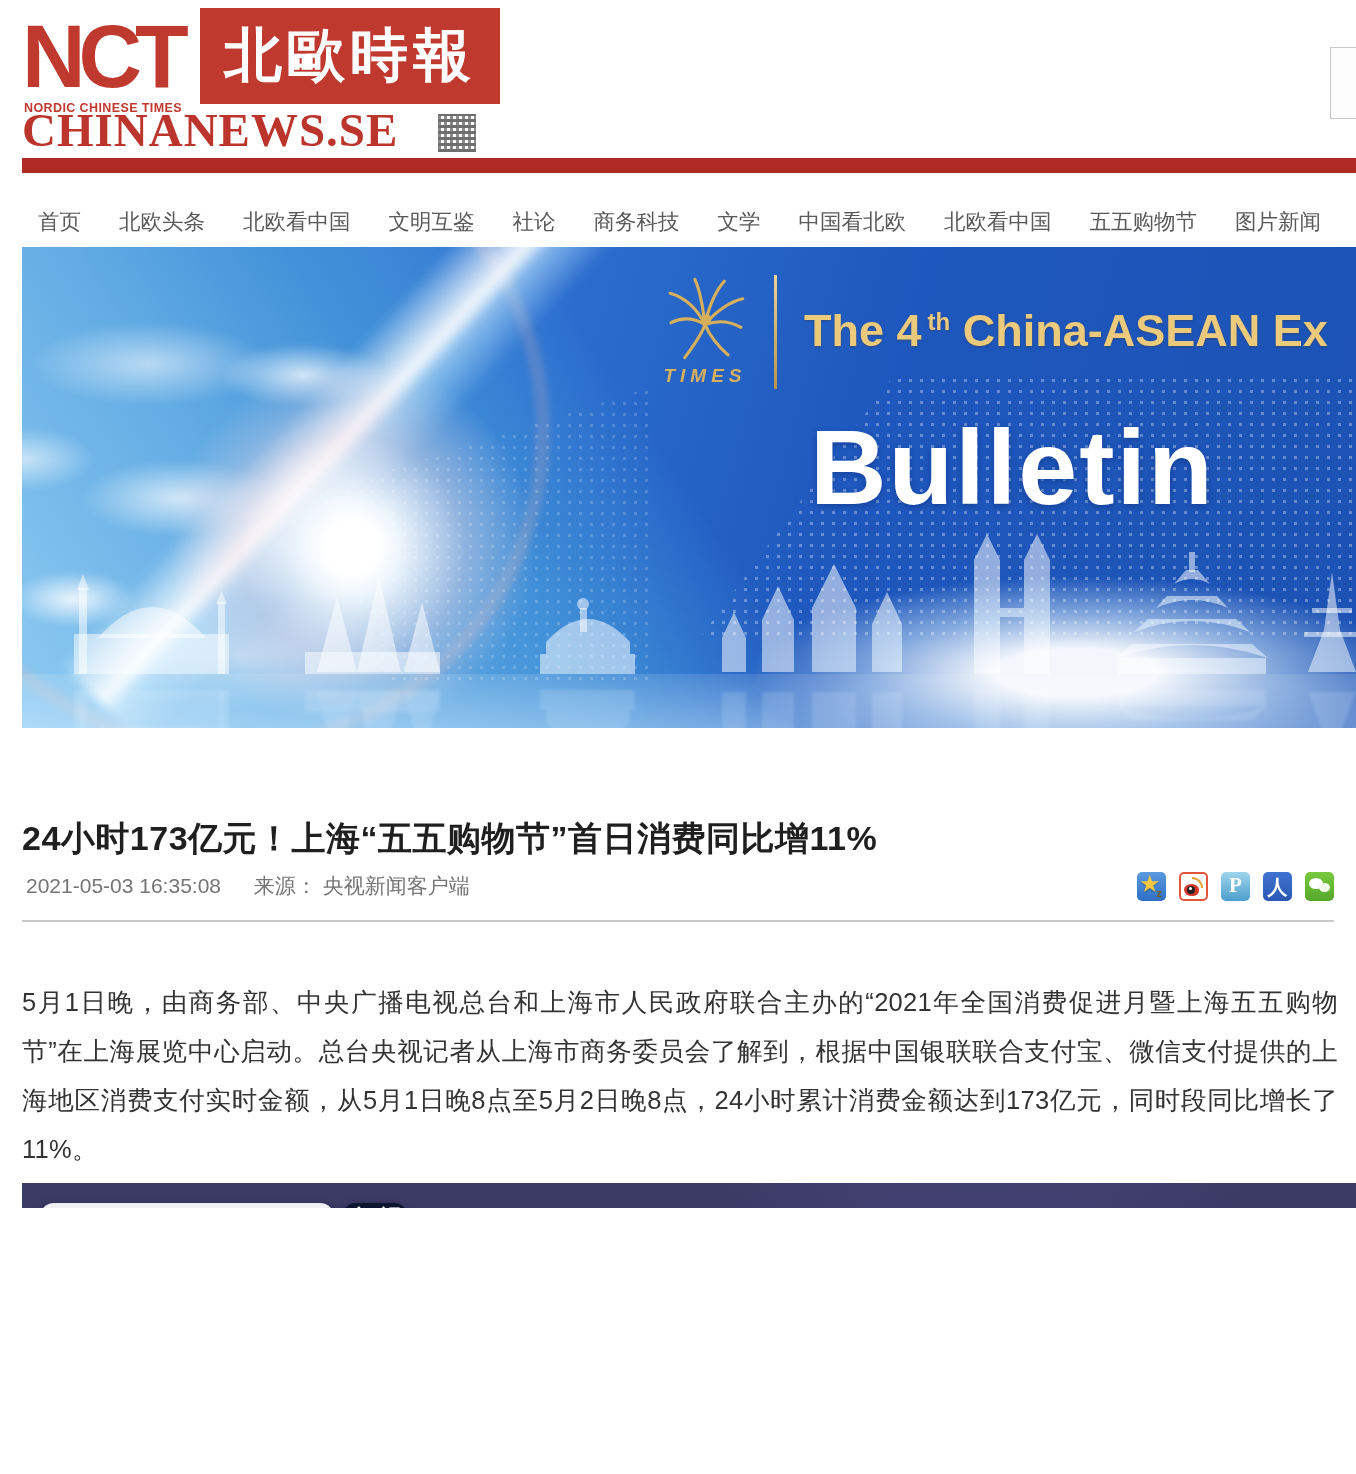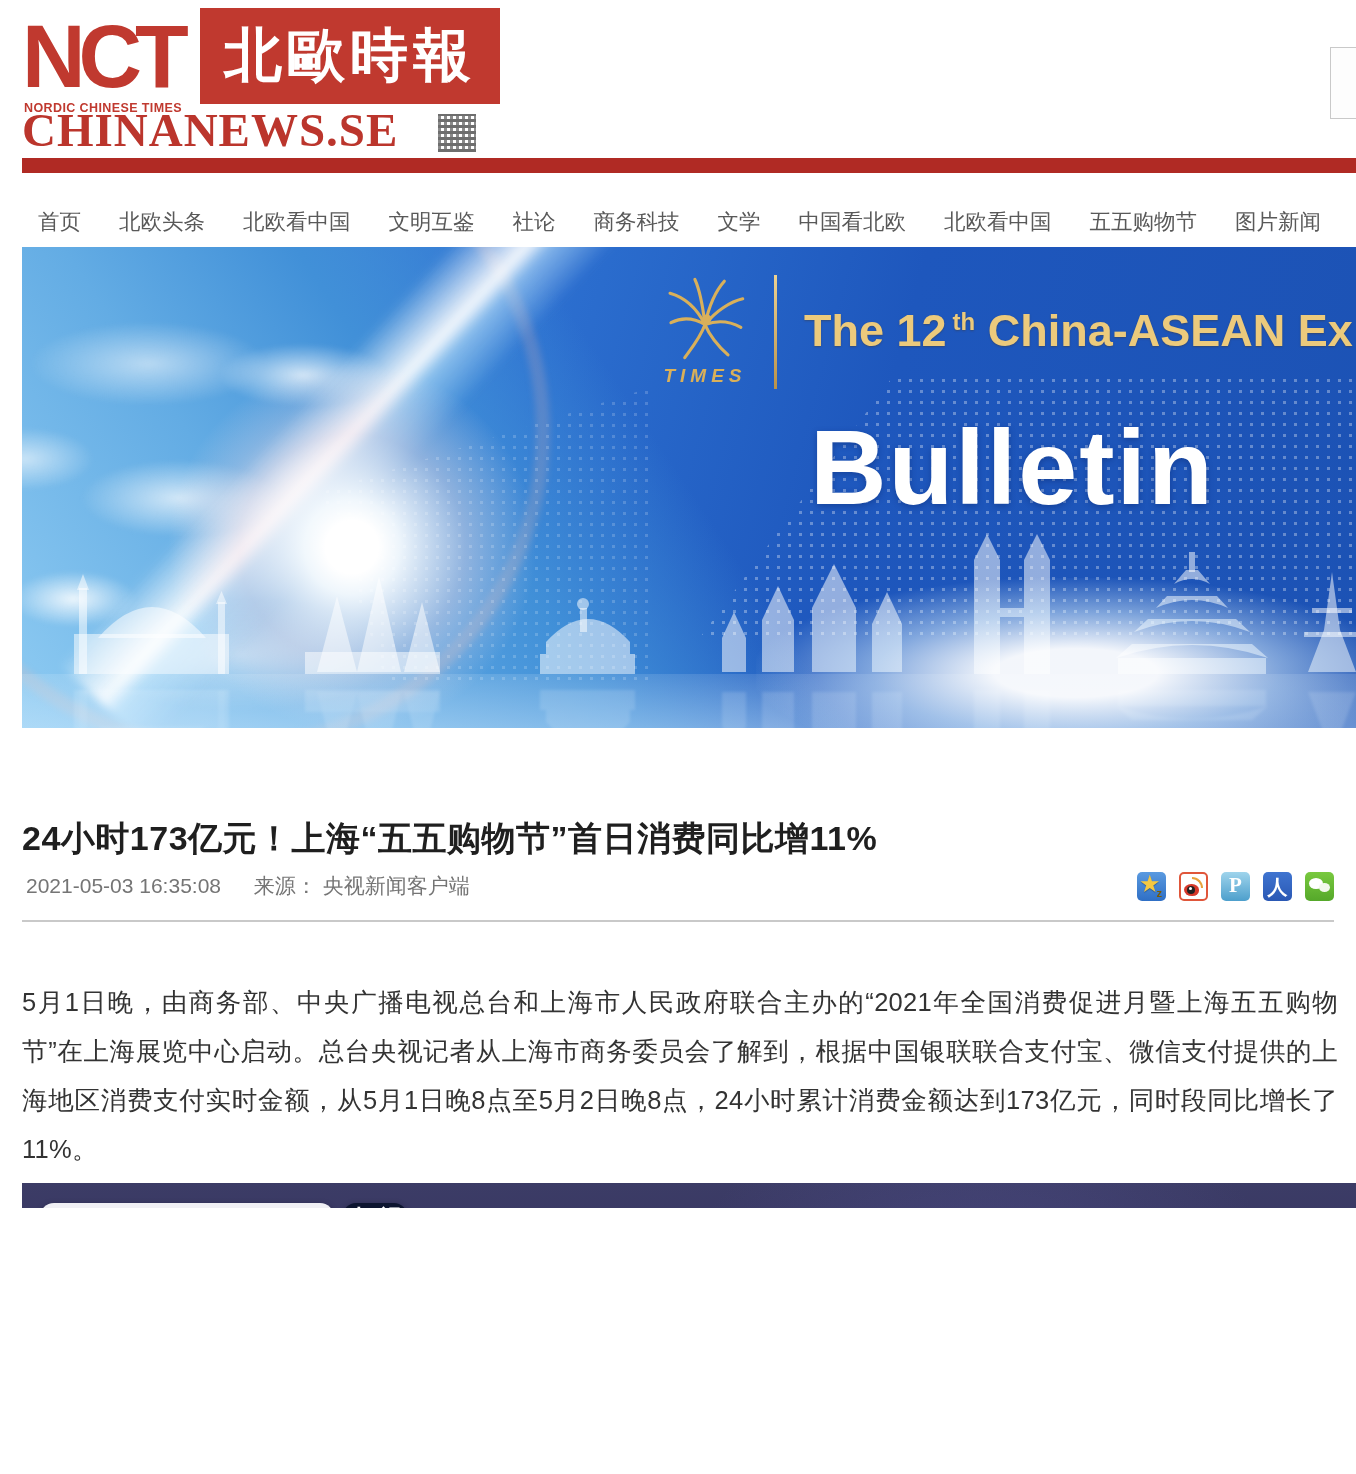--- a/index.html
+++ b/index.html
@@ -201,21 +201,21 @@
           <path d="M50 56 C 45 70, 36 81, 28 92"></path>
           <path d="M50 56 C 56 70, 65 80, 75 89"></path>
         </g>
         <circle cx="52" cy="50" r="5" fill="#d9b05a"></circle>
       </svg>
       <div class="caexpo-label">TIMES</div>
     </div>
 
     <div class="gold-divider"></div>
 
-    <div class="expo-title"><span>The 12</span><sup>th</sup><span> China-ASEAN Ex</span></div>
+    <div class="expo-title"><span>The 4</span><sup>th</sup><span> China-ASEAN Ex</span></div>
 
     <div class="bulletin">Bulletin</div>
 
     <svg class="skyline" viewBox="0 0 1334 170">
       <g fill="#ffffff" fill-opacity="0.52">
         <rect x="52" y="122" width="155" height="40"></rect>
         <path d="M76 126 Q130 64 184 126 Z"></path>
         <rect x="57" y="76" width="8" height="86"></rect>
           <path d="M55 78 l6 -16 6 16 z"></path>
         <rect x="196" y="90" width="7" height="72"></rect>

